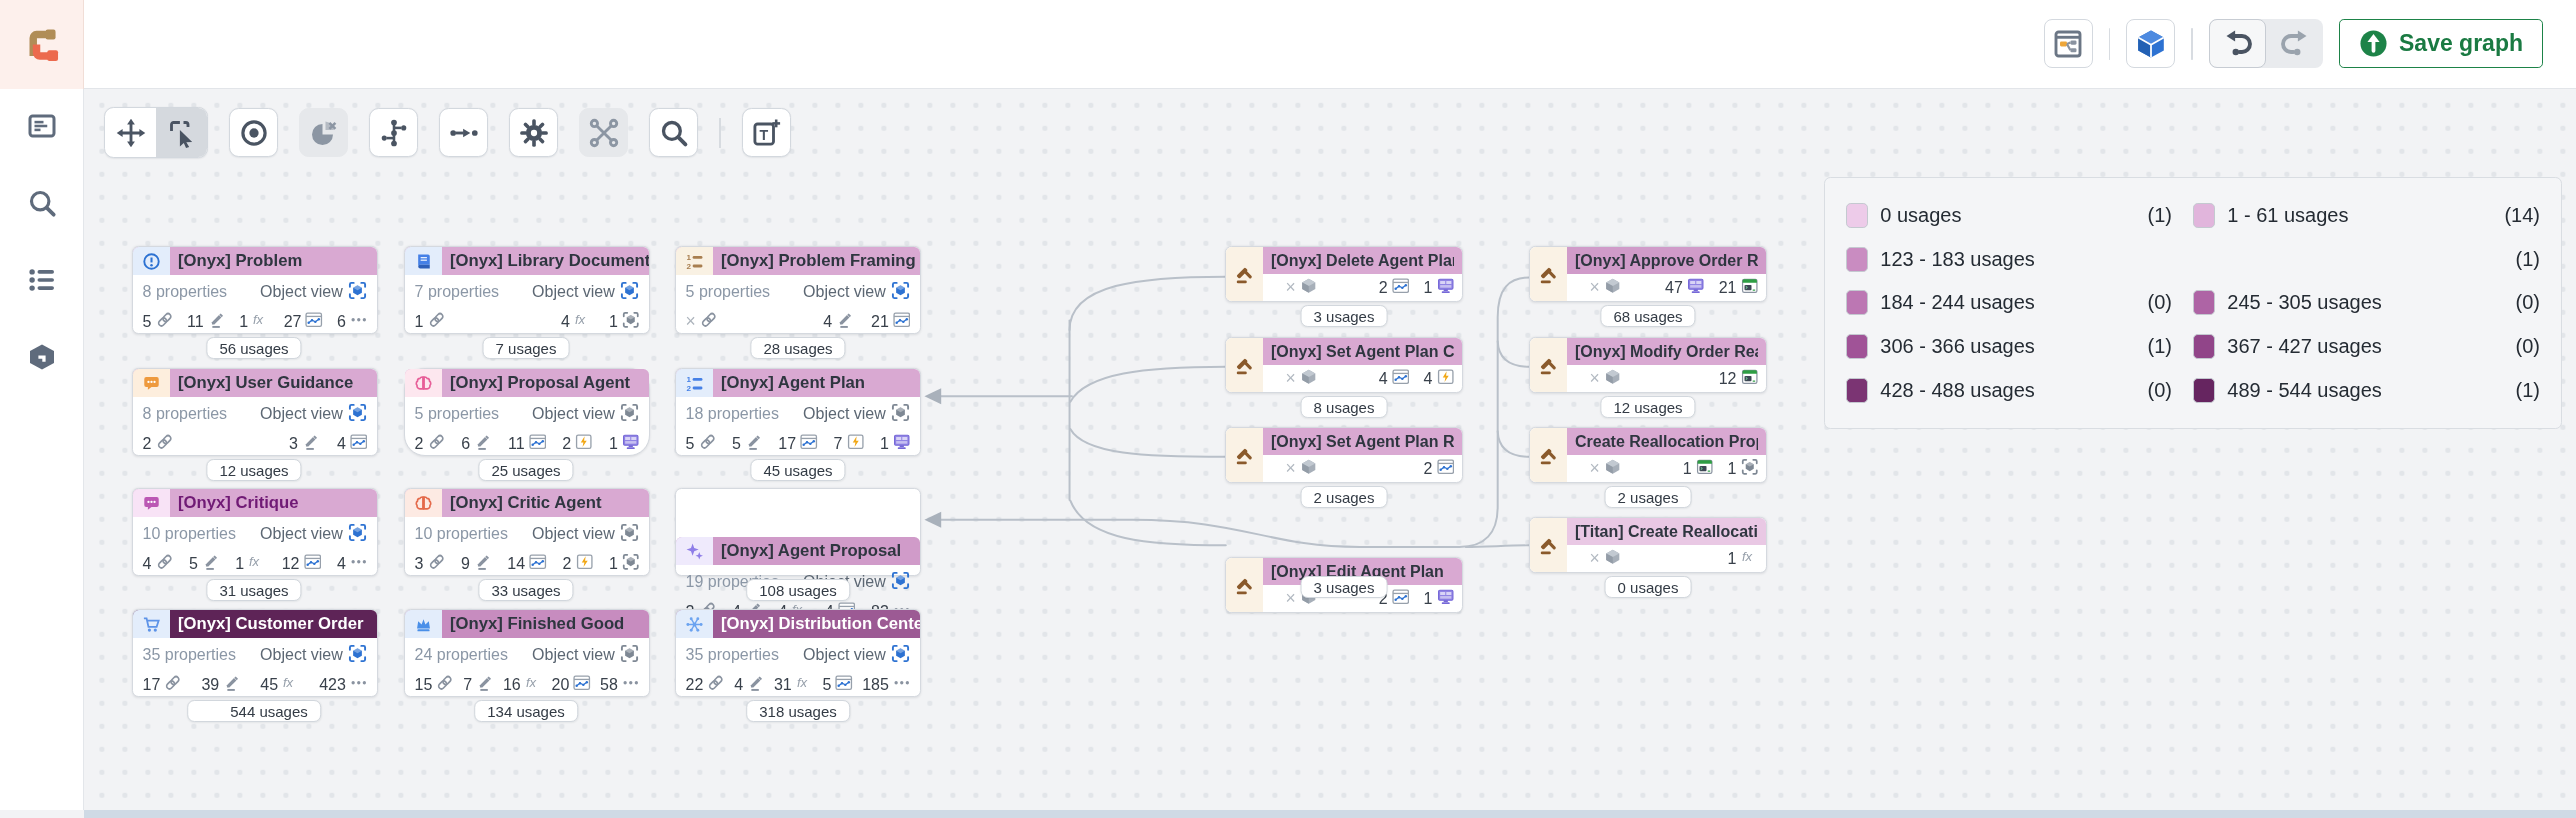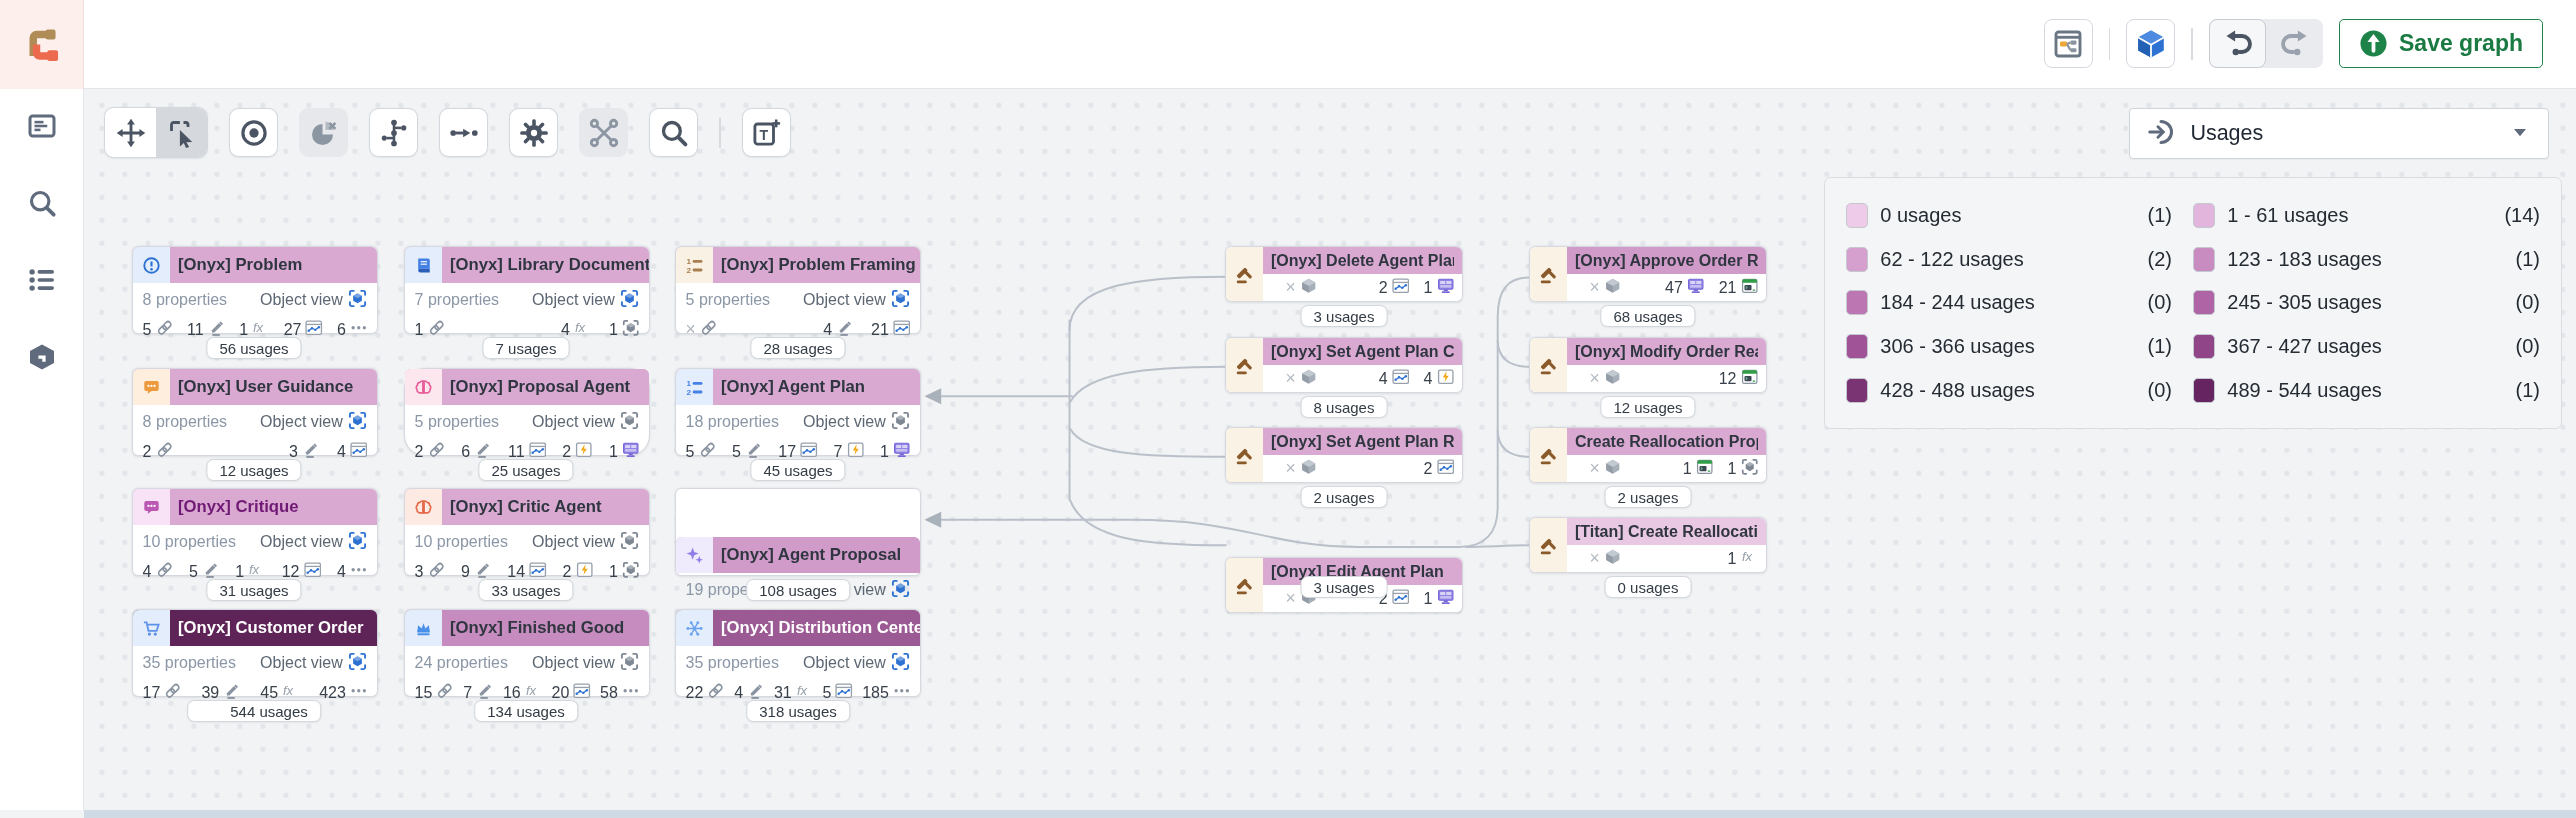--- a/index.html
+++ b/index.html
@@ -49,21 +49,21 @@
   .lg-cell{display:flex;align-items:center;flex:1;}
   .lg-swatch{width:21.5px;height:25px;border-radius:4.8px;border:1.6px solid #c4c9d0;margin-right:12.8px;flex:none;}
   .lg-label{font-size:20px;color:#242b33;font-weight:500;flex:1;}
   .lg-count{font-size:20px;color:#242b33;font-weight:500;text-align:right;padding-right:21px;}
   .lg-cell:last-child .lg-count{padding-right:0;}
 
   
   #edges{position:absolute;left:0;top:0;z-index:5;}
   #nodes{position:absolute;left:0;top:0;z-index:10;}
   .obj-card{position:absolute;width:246px;height:88px;background:#fff;border:0.8px solid #d5d9df;border-radius:6.4px;box-shadow:0 0.8px 2.4px rgba(20,30,40,.10);cursor:pointer;}
-  .obj-head{height:36px;display:flex;align-items:stretch;border-radius:5.6px 5.6px 0 0;overflow:hidden;}
+  .obj-head{height:28px;display:flex;align-items:stretch;border-radius:5.6px 5.6px 0 0;overflow:hidden;}
   .obj-glyph{width:37px;flex:none;display:flex;align-items:center;justify-content:center;}
   .obj-title{flex:1;display:flex;align-items:center;padding-left:8px;font-size:16.7px;font-weight:700;color:#2f3640;white-space:nowrap;overflow:hidden;}
   .obj-meta{display:flex;align-items:center;justify-content:space-between;padding:0 9.6px;margin-top:5.6px;}
   .props{font-size:16px;color:#8b97a6;}
   .ov{display:flex;align-items:center;gap:5.6px;font-size:16px;color:#5c6773;cursor:pointer;}
   .obj-stats{display:flex;align-items:center;padding:0 9.6px;margin-top:7.2px;}
   .obj-stats.spread{justify-content:space-between;}
   .obj-stats.rightish .spacer{flex:1;}
   .obj-stats.rightish .stat{margin-left:17.5px;}
   .obj-stats.rightish .stat:first-child{margin-left:0;}
@@ -1464,57 +1464,35 @@
           <rect x="2.6" y="4" width="12.4" height="13.4" rx="1.8" fill="none" stroke="#4a5462" stroke-width="1.9"></rect>
           <text x="5.6" y="14.6" font-size="9.5" font-weight="bold" fill="#4a5462" font-family="Liberation Sans,sans-serif">T</text>
           <g stroke="#4a5462" stroke-width="1.7">
             <line x1="16.8" y1="1" x2="16.8" y2="6.2"></line>
             <line x1="14.2" y1="3.6" x2="19.4" y2="3.6"></line>
           </g>
         </svg>
       </div>
     </div>
 
-  <div id="usages-dd">
-    <span>
-      <svg width="30" height="30" viewBox="0 0 20 20">
-          <g stroke="#5f6b7c" stroke-width="2" fill="none" stroke-linecap="round">
-            <path d="M10 3 a7 7 0 1 1 0 14"></path>
-            <line x1="2.5" y1="10" x2="11" y2="10"></line>
-            <polyline points="8,6.5 11.5,10 8,13.5"></polyline>
-          </g>
-        </svg>
-    </span>
-    <span class="lbl">Usages</span>
-    <span>
-      <svg width="24" height="24" viewBox="0 0 20 20">
-          <polygon points="5,7.5 15,7.5 10,13.5" fill="#5f6b7c"></polygon>
-        </svg>
-    </span>
-  </div>
 
   <div id="legend">
       <div class="lg-row">
     <div class="lg-cell">
       <span class="lg-swatch" style="background:#edcbe9;"></span>
       <span class="lg-label">0 usages</span>
       <span class="lg-count">(1)</span>
     </div>
     <div class="lg-cell">
       <span class="lg-swatch" style="background:#e1b5dc;"></span>
       <span class="lg-label">1 - 61 usages</span>
       <span class="lg-count">(14)</span>
     </div>
   </div>
       <div class="lg-row">
-    <div class="lg-cell">
-      <span class="lg-swatch" style="background:#d5a0ce;"></span>
-      <span class="lg-label">62 - 122 usages</span>
-      <span class="lg-count">(2)</span>
-    </div>
     <div class="lg-cell">
       <span class="lg-swatch" style="background:#c98cc1;"></span>
       <span class="lg-label">123 - 183 usages</span>
       <span class="lg-count">(1)</span>
     </div>
   </div>
       <div class="lg-row">
     <div class="lg-cell">
       <span class="lg-swatch" style="background:#bc77b3;"></span>
       <span class="lg-label">184 - 244 usages</span>

